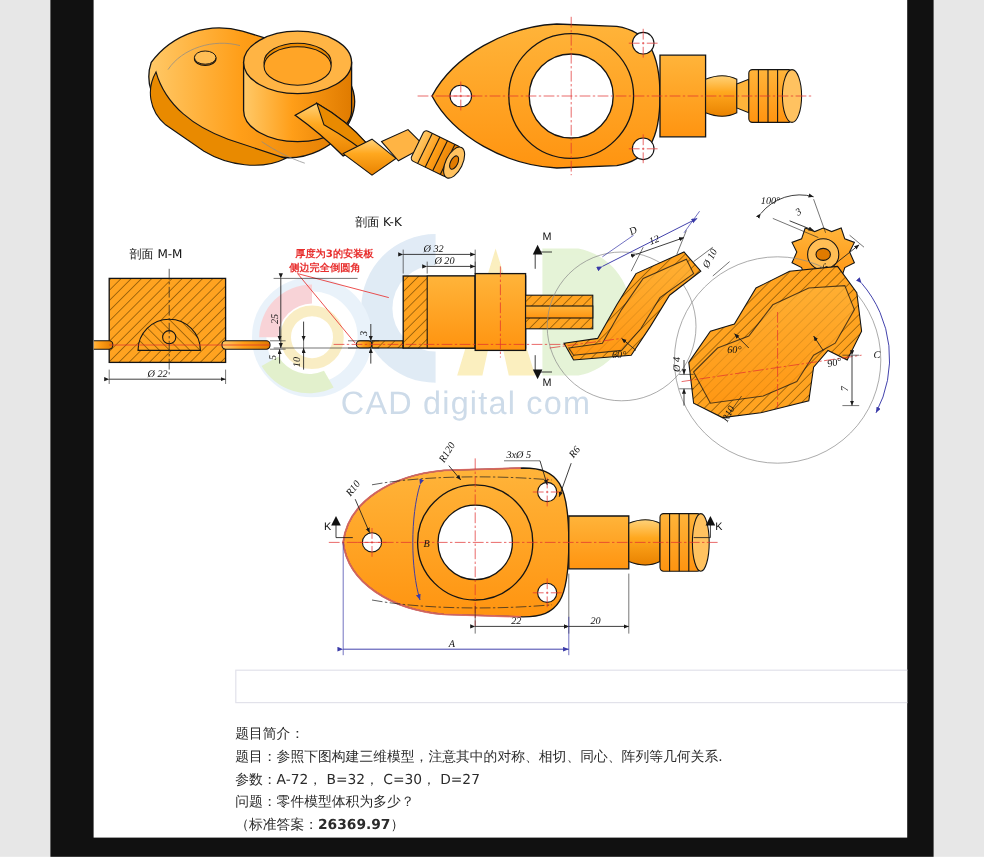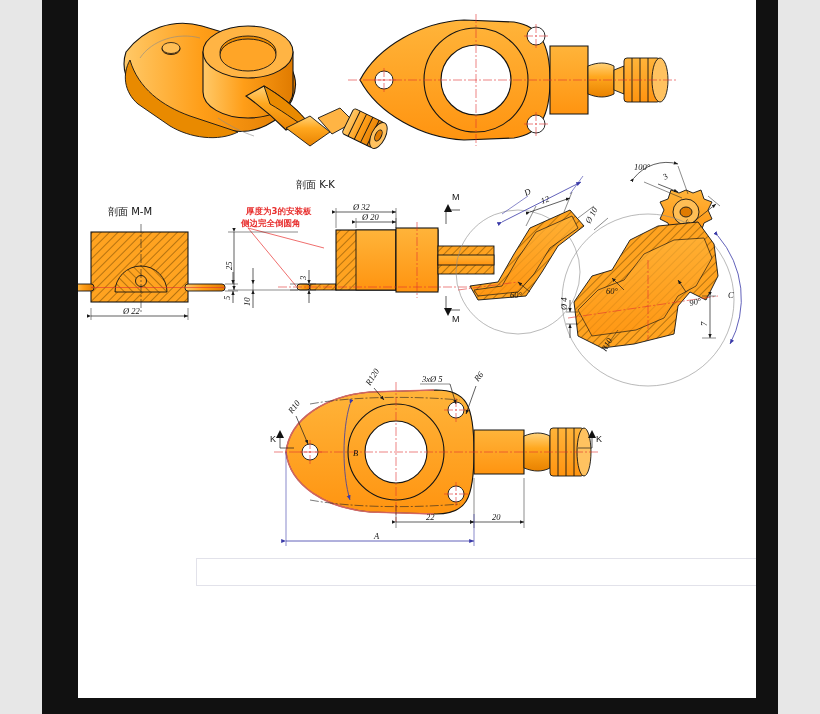--- a/index.html
+++ b/index.html
@@ -42,20 +42,38 @@
   .desc .ans{font-weight:bold;}
   .t-cn{font-family:"DejaVu Sans",sans-serif;}
 </style>
 </head>
 <body>
 
 <div class="page-frame"></div>
 
 <div class="page-sheet">
 
+  <div class="watermark">
+    <svg width="420" height="170" viewBox="0 0 420 170" xmlns="http://www.w3.org/2000/svg">
+      <g opacity="0.45">
+
+        <path d="M175,10 a62,62 0 1,0 0,124 l0,-26 a36,36 0 1,1 0,-72 z" fill="#bcd3ea"></path>
+
+        <path d="M193,128 L225,22 L258,128 L236,128 L225,78 L214,128 z" fill="#f2d14c" opacity="0.8"></path>
+
+        <path d="M264,22 l30,0 a54,54 0 0,1 0,106 l-30,0 z M286,46 l6,0 a30,30 0 0,1 0,58 l-6,0 z" fill="#b7dd8e" opacity="0.8"></path>
+
+        <circle cx="72" cy="96" r="44" fill="none" stroke="#cfe3f4" stroke-width="12"></circle>
+        <circle cx="72" cy="96" r="22" fill="none" stroke="#f3d97e" stroke-width="9"></circle>
+        <path d="M28,96 a44,44 0 0,1 44,-44 l0,16 a28,28 0 0,0 -28,28 z" fill="#f0a0a8"></path>
+        <path d="M30,120 a46,46 0 0,0 60,18 l-8,-14 a30,30 0 0,1 -38,-12 z" fill="#bfe08f"></path>
+      </g>
+      <text class="wm-text" x="96" y="160" font-family="Liberation Sans, sans-serif" font-size="27" fill="#cddbe9">CAD digital com</text>
+    </svg>
+  </div>
 
   <svg id="drawing" width="678" height="560" viewBox="0 0 678 560" xmlns="http://www.w3.org/2000/svg">
     <defs>
       <linearGradient id="gOrange" x1="0" y1="0" x2="0" y2="1">
         <stop offset="0%" stop-color="#FFD27A"></stop>
         <stop offset="40%" stop-color="#FFA81F"></stop>
         <stop offset="100%" stop-color="#E98200"></stop>
       </linearGradient>
       <linearGradient id="gOrangeH" x1="0" y1="0" x2="1" y2="0">
         <stop offset="0%" stop-color="#FFC968"></stop>
@@ -395,14 +413,23 @@
 
       <line x1="208" y1="452" x2="208" y2="546" class="extb"></line>
       <line x1="396" y1="514" x2="396" y2="546" class="extb"></line>
       <line x1="208" y1="541" x2="396" y2="541" class="dimb" marker-start="url(#arB)" marker-end="url(#arB)"></line>
       <text class="tx" x="296" y="539" fill="#3a3aa8">A</text>
     </g>
   </svg>
 
   <div class="answer-box" title=""></div>
 
+  <div class="desc">
+    <div class="line t-cn">题目简介：</div>
+    <div class="line t-cn">题目：参照下图构建三维模型，注意其中的对称、相切、同心、阵列等几何关系.</div>
+    <div class="line t-cn">参数：A-72，  B=32，  C=30，  D=27</div>
+    <div class="line t-cn">问题：零件模型体积为多少？</div>
+    <div class="line t-cn">
+      <span>（标准答案：</span><span class="ans">26369.97</span><span>）</span>
+    </div>
+  </div>
 
 </div>
 
 </body></html>

